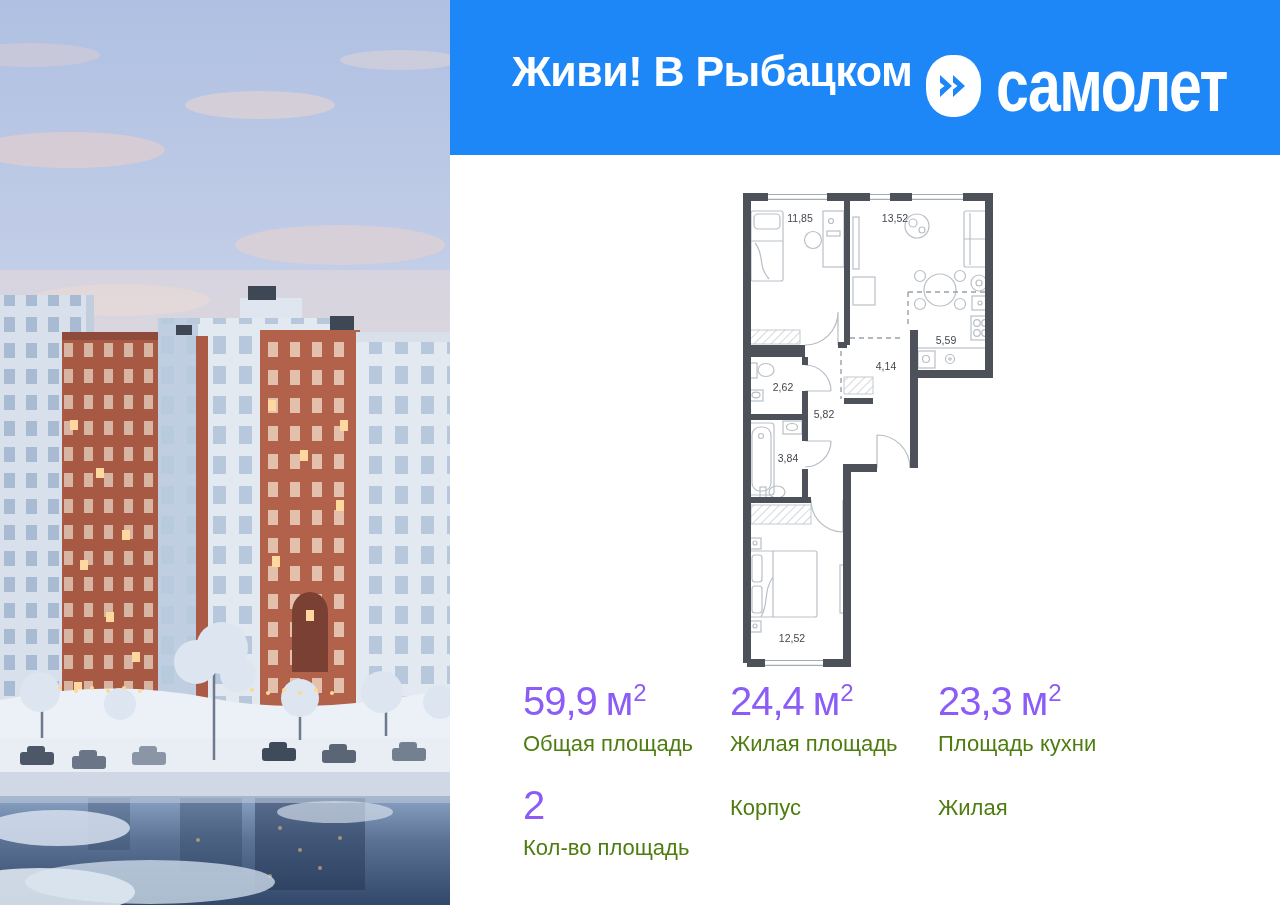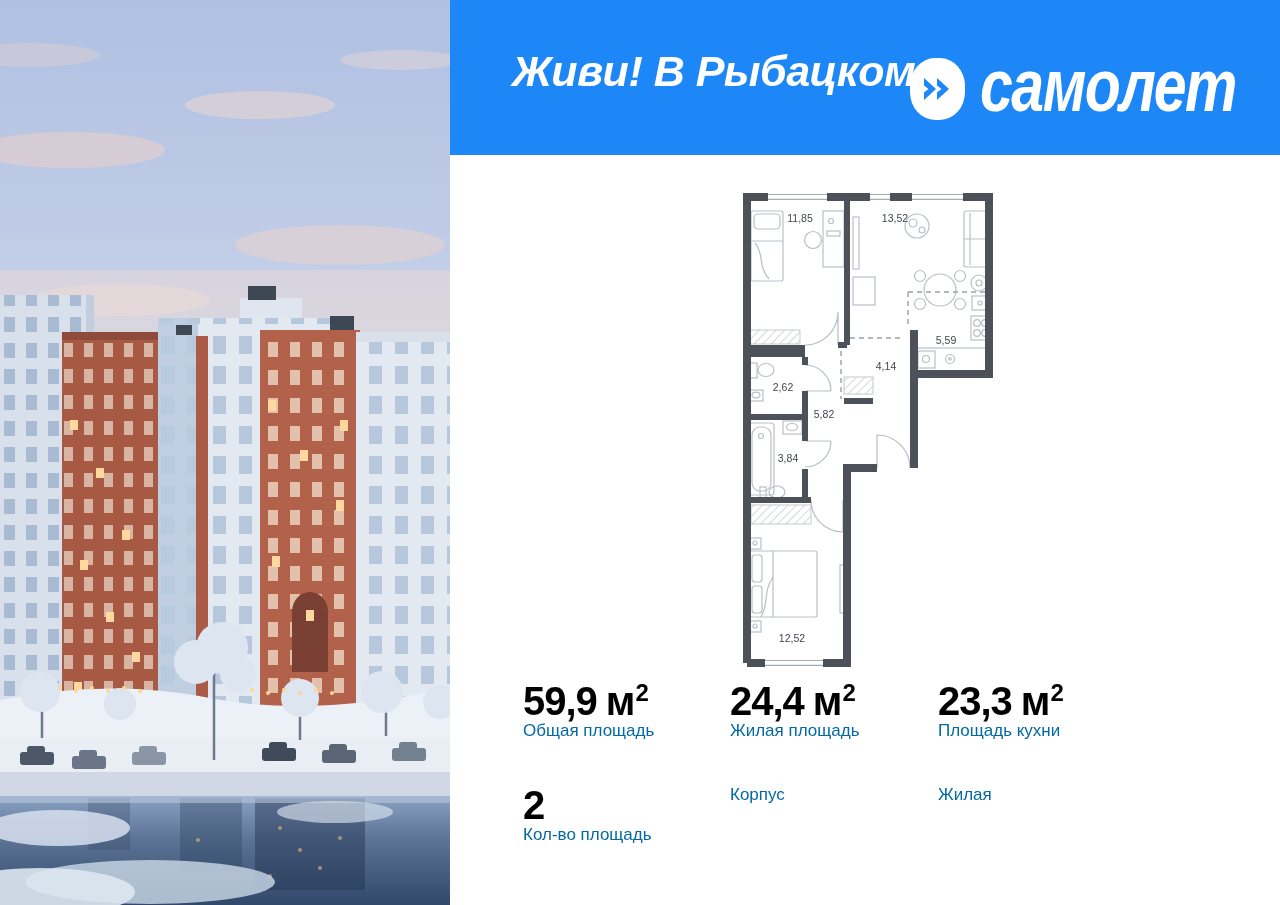--- a/index.html
+++ b/index.html
@@ -2,36 +2,36 @@
 <html><head>
 <meta charset="utf-8">
 <style>
   html,body{margin:0;padding:0;background:#fff;}
   .page{position:relative;width:1280px;height:905px;overflow:hidden;background:#ffffff;
         font-family:"Liberation Sans",sans-serif;}
   
   .photo{position:absolute;left:0;top:0;width:450px;height:905px;}
   .photo svg{display:block;}
   
-  .header{position:absolute;left:450px;top:0;width:830px;height:155px;background:#1e87f8;font-style:italic;}
+  .header{position:absolute;left:450px;top:0;width:830px;height:155px;background:#1e87f8;}
   .header-title{position:absolute;left:62px;top:47px;font-size:43px;font-weight:700;color:#ffffff;
                 letter-spacing:-0.5px;white-space:nowrap;}
-  .logo{position:absolute;left:460px;top:52px;display:flex;align-items:flex-end;}
+  .logo{position:absolute;left:476px;top:52px;display:flex;align-items:center;}
   .logo-mark{width:55px;height:62px;}
   .logo-text{margin-left:15px;font-size:59px;font-weight:700;color:#ffffff;letter-spacing:-1.5px;
              display:inline-block;transform:scaleY(1.26);transform-origin:center;white-space:nowrap;}
   
   .plan{position:absolute;left:743px;top:193px;width:250px;height:474px;}
   .plan text{font-family:"Liberation Sans",sans-serif;font-size:10.5px;fill:#42474e;}
   
   .stat{position:absolute;width:205px;}
-  .stat-value{font-size:40px;font-weight:700;color:#000000;letter-spacing:-1px;line-height:1;white-space:nowrap;}
+  .stat-value{font-size:40px;font-weight:400;color:#8b5cf6;letter-spacing:-1px;line-height:1;white-space:nowrap;}
   .stat-unit:not(:empty){margin-left:9px;}
   .stat-sup:not(:empty){font-size:24px;position:relative;top:-14px;margin-left:1px;}
-  .stat-label{font-size:17px;color:#0369a1;}
+  .stat-label{margin-top:10px;font-size:22px;color:#4d7c0f;}
   .s1{left:523px;top:681px;} .s2{left:730px;top:681px;} .s3{left:938px;top:681px;}
   .s4{left:523px;top:785px;} .s5{left:730px;top:785px;} .s6{left:938px;top:785px;}
 </style>
 </head>
 <body>
 
 <div class="page">
 
   <div class="photo">
     <svg width="450" height="905" viewBox="0 0 450 905">

